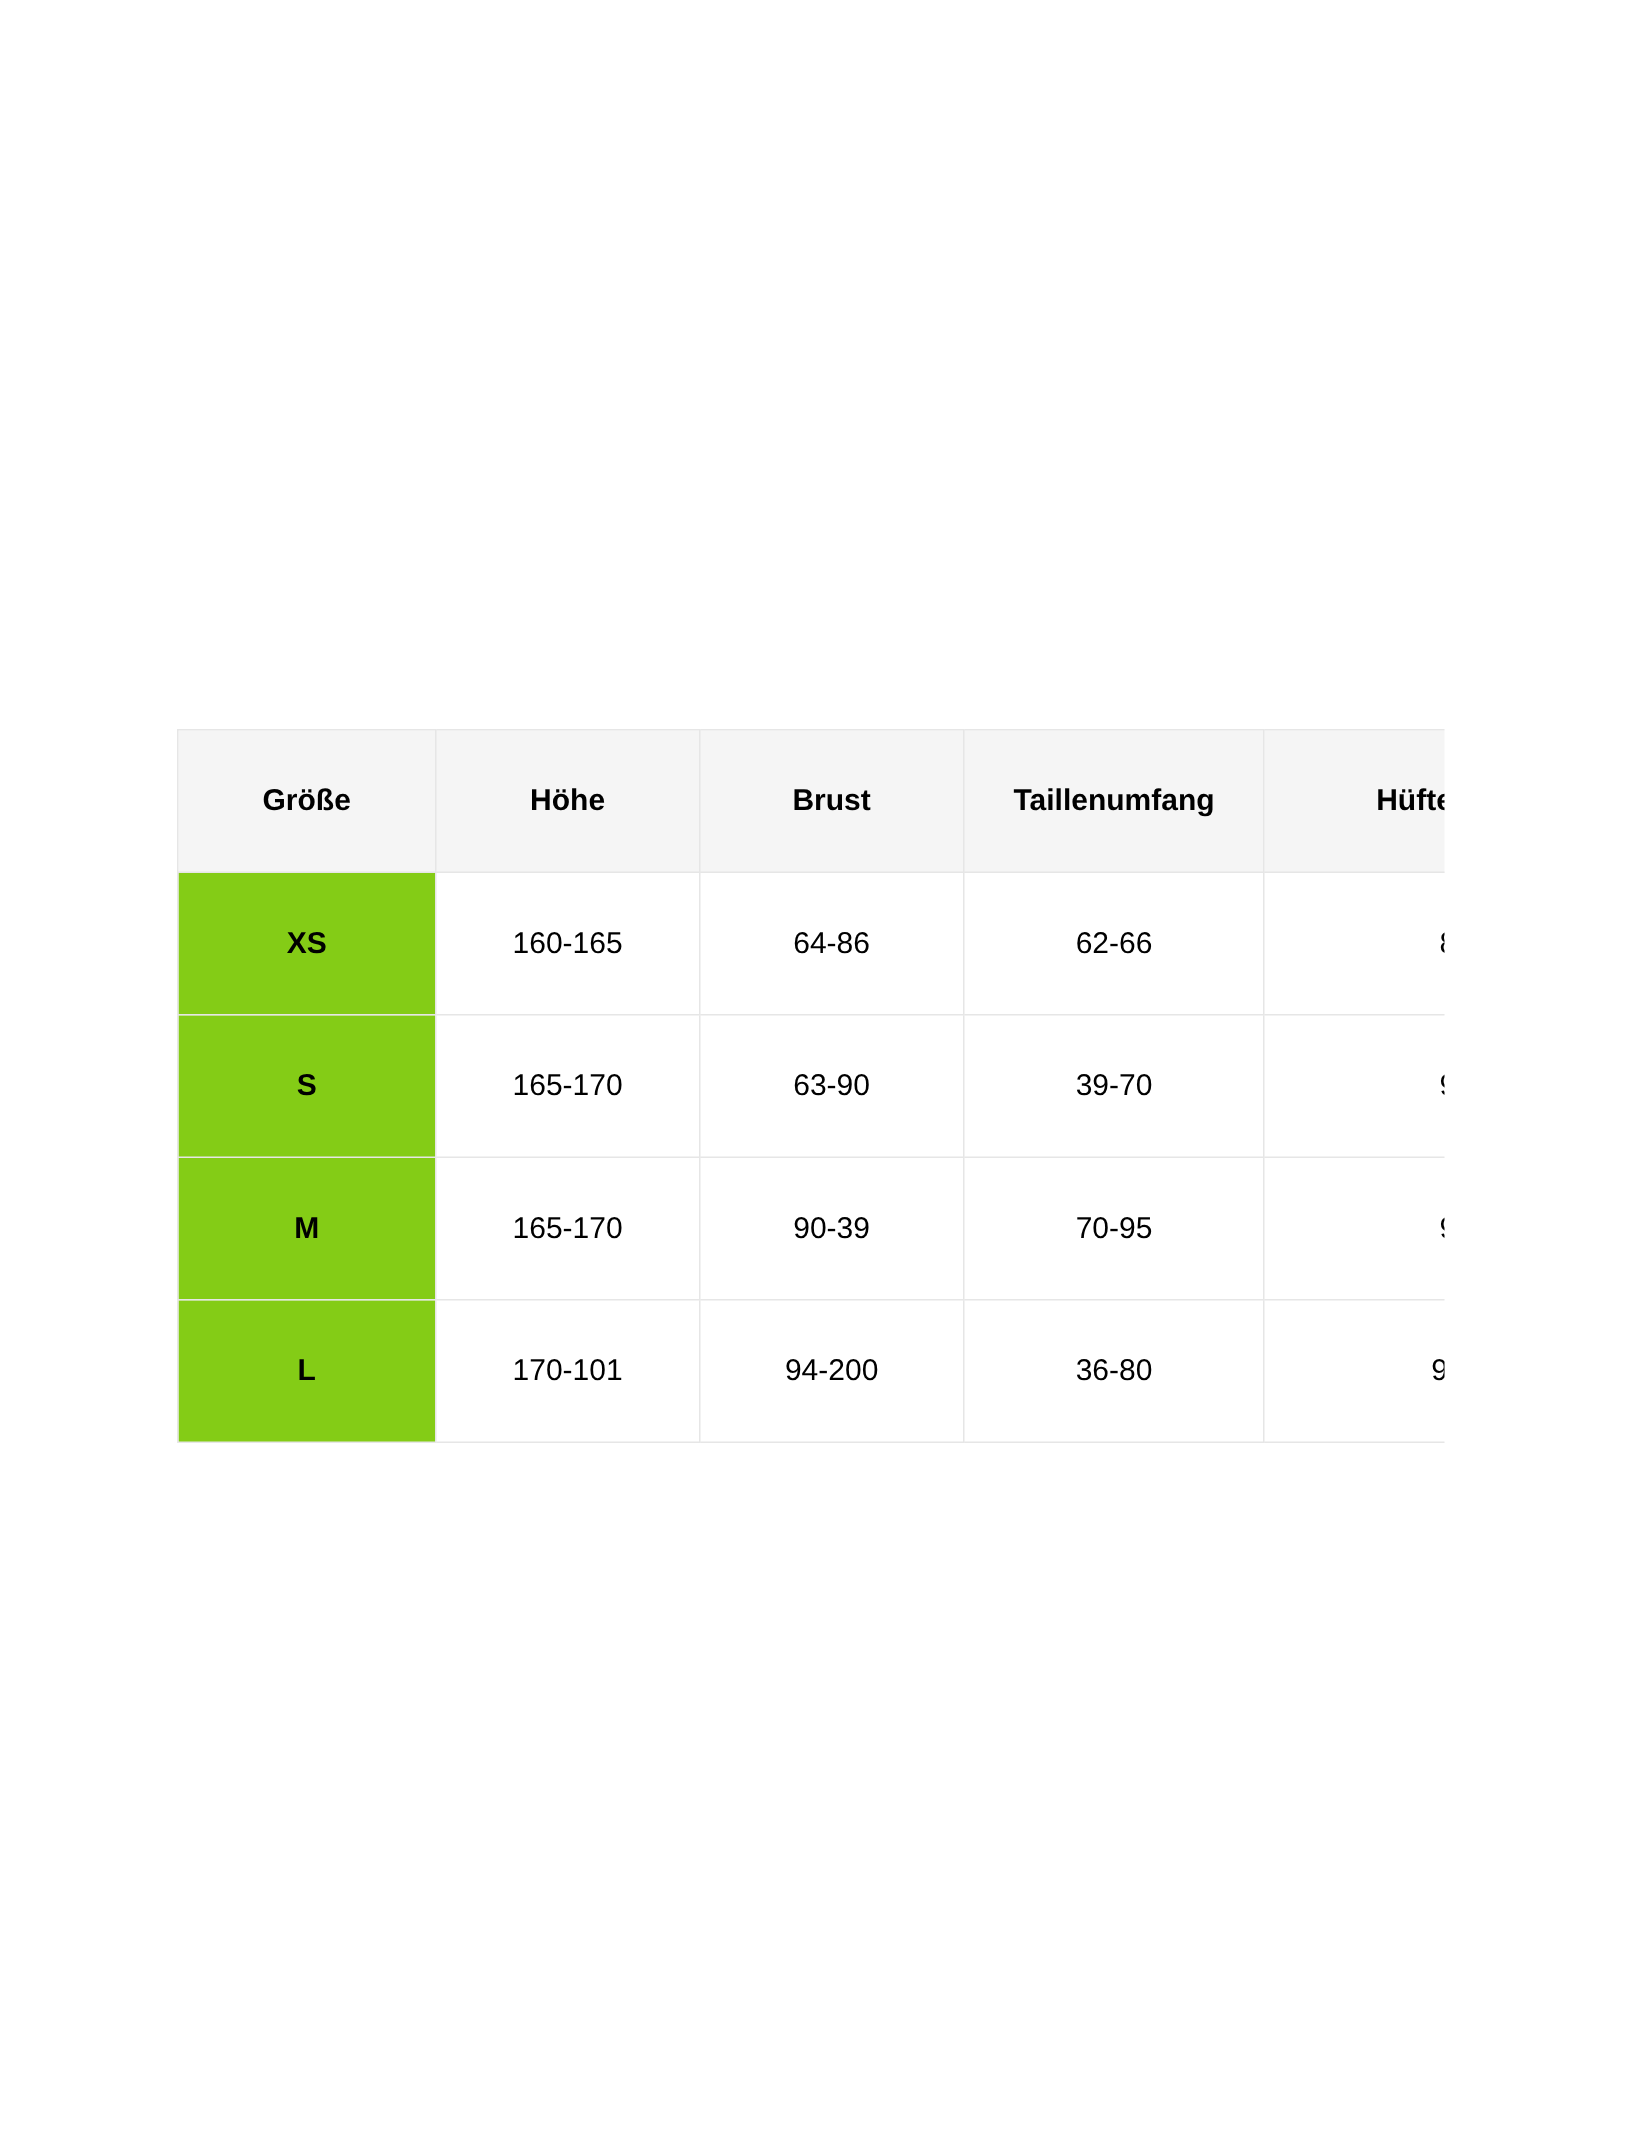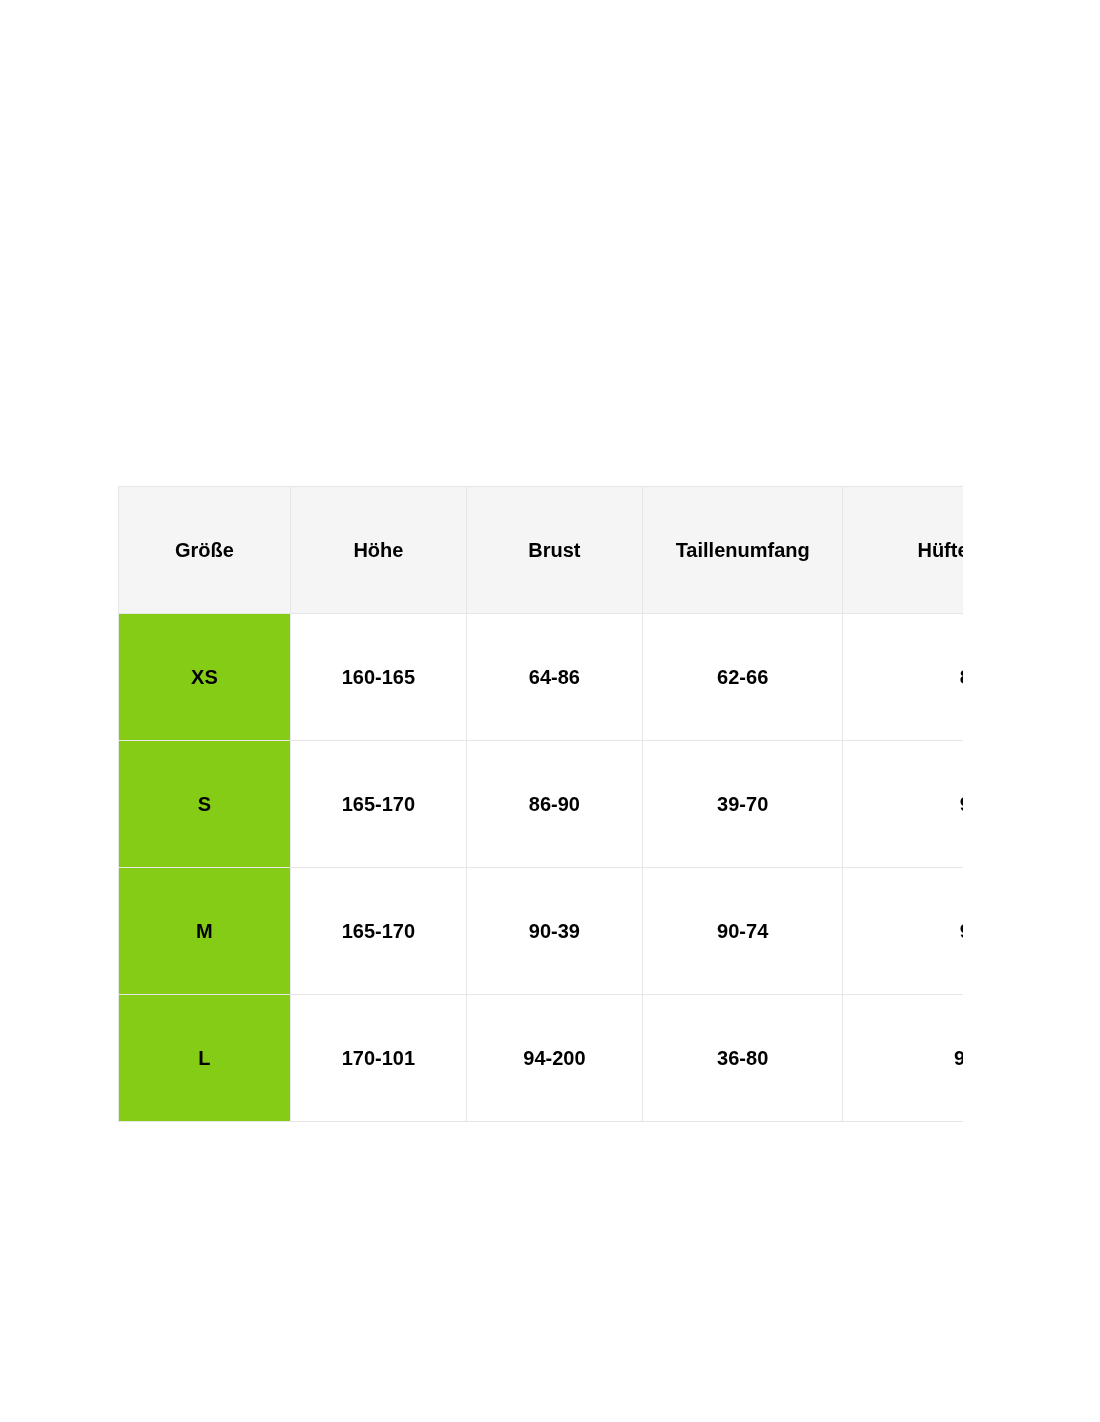--- a/index.html
+++ b/index.html
@@ -32,21 +32,21 @@
 
   table.size-table col.c-size   { width: 168px; }
   table.size-table col.c-col    { width: 172px; }
   table.size-table col.c-wide   { width: 196px; }
   table.size-table col.c-last   { width: 278px; }
 
   table.size-table th,
   table.size-table td {
     border: 1px solid #e6e6e6;
     height: 94px;
-    padding: 16px 14px;
+    padding: 0 14px;
     text-align: center;
     vertical-align: middle;
     font-size: 20px;
     line-height: 1.2;
     white-space: nowrap;
   }
 
   table.size-table thead th {
     background: #f5f5f5;
     font-weight: bold;
@@ -54,21 +54,21 @@
   }
 
   table.size-table tbody th.row-head {
     background: #84cc16;
     font-weight: bold;
     font-size: 20px;
   }
 
   table.size-table tbody td {
     background: #ffffff;
-    font-weight: bold;
+    font-weight: normal;
   }
 </style>
 </head>
 <body>
 
 <div class="table-wrap">
   <table class="size-table">
     <colgroup>
       <col class="c-size">
       <col class="c-col">
@@ -89,29 +89,29 @@
       <tr>
         <th class="row-head">XS</th>
         <td>160-165</td>
         <td>64-86</td>
         <td>62-66</td>
         <td>87-91</td>
       </tr>
       <tr>
         <th class="row-head">S</th>
         <td>165-170</td>
-        <td>86-90</td>
+        <td>63-90</td>
         <td>39-70</td>
         <td>91-95</td>
       </tr>
       <tr>
         <th class="row-head">M</th>
         <td>165-170</td>
         <td>90-39</td>
-        <td>90-74</td>
+        <td>70-95</td>
         <td>95-99</td>
       </tr>
       <tr>
         <th class="row-head">L</th>
         <td>170-101</td>
         <td>94-200</td>
         <td>36-80</td>
         <td>99-105</td>
       </tr>
     </tbody>

